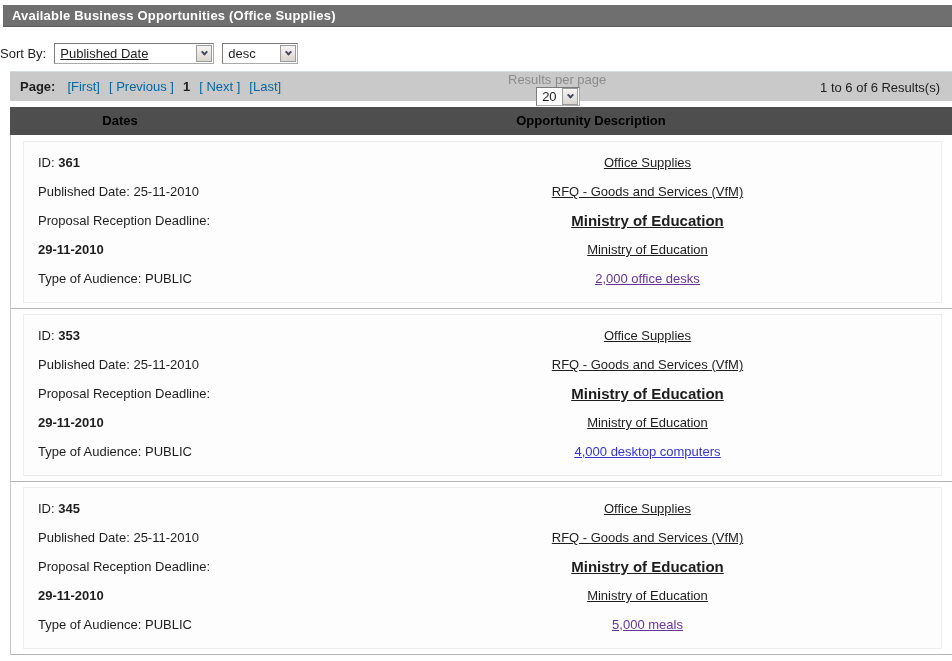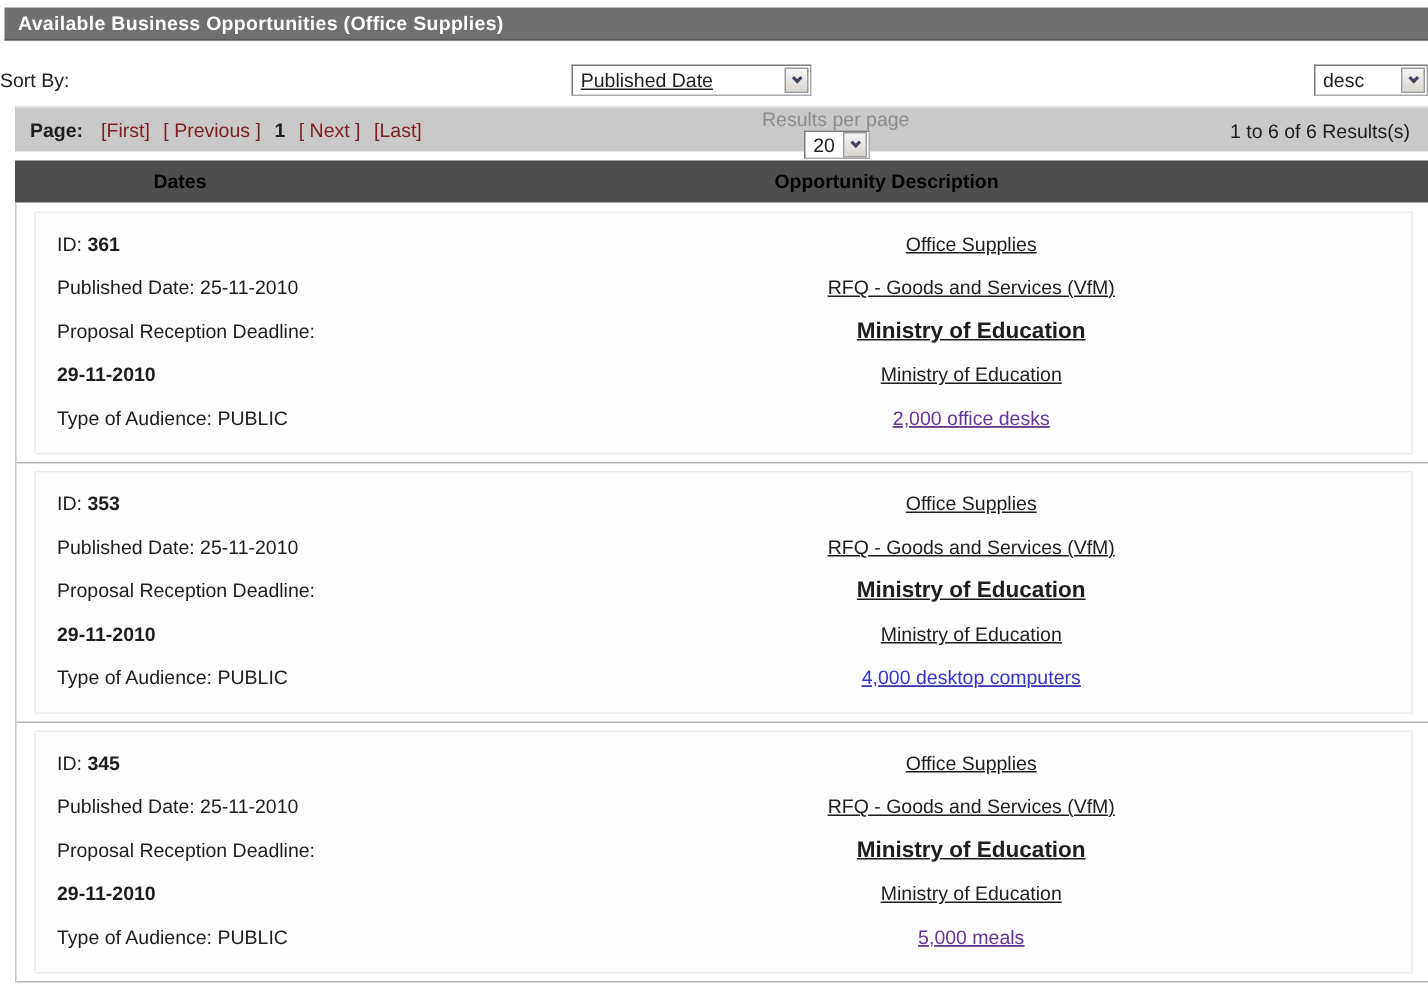--- a/index.html
+++ b/index.html
@@ -21,21 +21,21 @@
     border-bottom: 1px solid #5a5a5a;
     color: #ffffff; font-weight: bold;
     padding-left: 9px;
     letter-spacing: 0.2px;
   }
 
   
   .sort-row {
     margin-top: 15px;
     height: 22px;
-    display: flex; align-items: center; justify-content: space-between;
+    display: flex; align-items: center; justify-content: flex-start;
     gap: 8px;
   }
   .sort-label { color: #1d1d1d; }
 
   
   .select {
     display: inline-flex; align-items: center;
     height: 21px;
     background: #ffffff;
     border: 1px solid #7b7b7b;
@@ -65,21 +65,21 @@
   .pag-bar {
     margin: 7px 0 0 10px;
     height: 30px;
     background: #c9c9c9;
     border-top: 1px solid #d6dde2;
     position: relative;
     display: flex; align-items: center;
   }
   .pag-left { display: flex; align-items: center; padding-left: 10px; white-space: nowrap; }
   .pag-left .lbl { font-weight: bold; margin-right: 12px; }
-  .pag-link { margin-right: 9px; color: #7f1d1d; cursor: pointer; }
+  .pag-link { margin-right: 9px; color: #0369a1; cursor: pointer; }
   .pag-current { font-weight: bold; margin-right: 9px; }
   .pag-center {
     position: absolute; left: 498px; top: 0; height: 30px;
     display: flex; align-items: center; flex-direction: column;
   }
   .rpp-label { color: #8c8c8c; margin-right: 2px; }
   .pag-right {
     position: absolute; right: 12px; top: 0; height: 30px;
     display: flex; align-items: center; color: #1d1d1d;
   }

